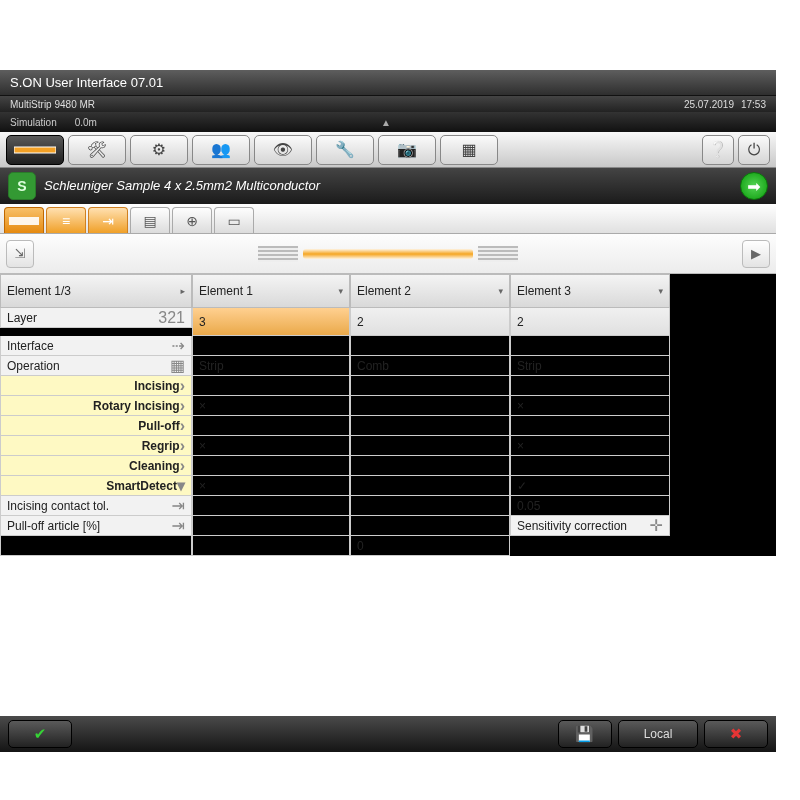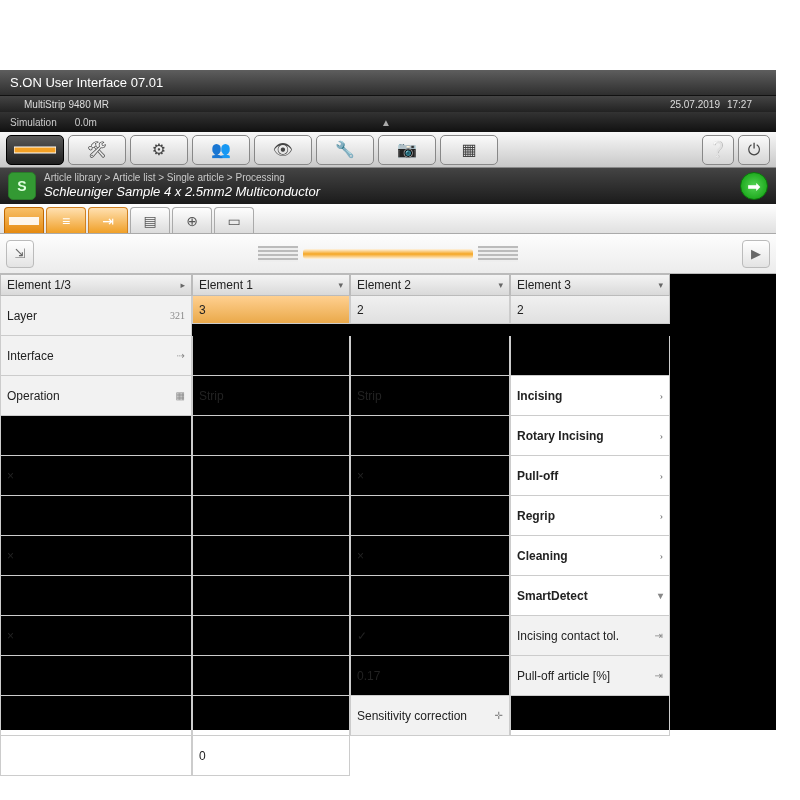--- a/index.html
+++ b/index.html
@@ -8,21 +8,21 @@
     position: absolute; top: 70px; left: 0; width: 776px; height: 660px;
     background: #000;
   }
   .titlebar {
     height: 26px; color: #fff; font-size: 13px; padding: 5px 10px;
     background: linear-gradient(#5e5e5e,#2e2e2e);
     border-bottom: 1px solid #111;
   }
   .status1 {
     height: 16px; background: linear-gradient(#444,#222); color: #ddd;
-    font-size: 10px; display: flex; align-items: center; padding: 0 24px;
+    font-size: 10px; display: flex; align-items: center; padding: 0 10px;
   }
   .status1 .sp { flex: 1; }
   .status2 {
     height: 20px; background: linear-gradient(#333,#111); color: #ccc;
     font-size: 10px; display: flex; align-items: center; padding: 0 10px; gap: 18px;
     position: relative;
   }
   .status2 .tri {
     position: absolute; left: 50%; transform: translateX(-50%);
     width: 14px; height: 10px; color: #aaa; font-size: 10px;
@@ -89,32 +89,32 @@
     background:repeating-linear-gradient(#bbb,#bbb 2px,#eee 2px,#eee 4px);
   }
   .cable::before{left:-45px;} .cable::after{right:-45px;}
 
   .grid {
     display:grid;
     grid-template-columns: 192px 158px 160px 160px;
     font-size:12px; color:#222;
   }
   .grid .hd {
-    background: linear-gradient(#f4f4f4,#d9d9d9); height:22px; border:1px solid #bbb;
+    background: linear-gradient(#f4f4f4,#d9d9d9); height:34px; border:1px solid #bbb;
     display:flex;align-items:center;padding:0 6px;justify-content:space-between;
   }
   .grid .hd .arr{font-size:9px;color:#666;}
   .grid .cell {
-    height:40px;border:1px solid #ccc;border-top:none;display:flex;align-items:center;
+    height:20px;border:1px solid #ccc;border-top:none;display:flex;align-items:center;
     padding:0 6px;justify-content:space-between;
   }
   .grid .cell.cat{background:#f2f2f2;}
-  .grid .cell.bold{font-weight:bold;background:#ffffff;}
+  .grid .cell.bold{font-weight:bold;background:#fef9c3;justify-content:flex-end;}
   .grid .cell.layer-hl{background:linear-gradient(#ffd090,#eaa94a);}
-  .grid .cell .ic{font-size:10px;color:#888;font-family:Liberation Serif, serif;}
+  .grid .cell .ic{font-size:16px;color:#888;}
   .whitearea { background:#fff; height:160px;}
 
   .footer {
     height:36px;background:linear-gradient(#4a4a4a,#141414);
     display:flex;align-items:center;padding:0 8px;gap:6px;
   }
   .fbtn{
     height:28px;border:1px solid #000;border-radius:5px;
     background:linear-gradient(#5a5a5a,#222);color:#ddd;
     display:flex;align-items:center;justify-content:center;font-size:15px;
@@ -131,21 +131,21 @@
 <div class="window">
 
   <div class="titlebar">
     <span>S.ON User Interface 07.01</span>
   </div>
 
   <div class="status1">
     <span>MultiStrip 9480 MR</span>
     <span class="sp"></span>
     <span style="margin-right:7px;">25.07.2019</span>
-    <span>17:27</span>
+    <span>17:53</span>
   </div>
 
   <div class="status2">
     <span>Simulation</span>
     <span>0.0m</span>
     <span class="tri">▲</span>
   </div>
 
   <div class="toolbar">
     <div class="tb-btn active">
@@ -161,21 +161,20 @@
     <div class="tb-btn">📷</div>
     <div class="tb-btn">▦</div>
     <div class="tb-spacer"></div>
     <div class="tb-btn sm">❔</div>
     <div class="tb-btn sm">⏻</div>
   </div>
 
   <div class="subheader">
     <div class="sicon">S</div>
     <div class="txt">
-      <div class="bc">Article library &gt; Article list &gt; Single article &gt; Processing</div>
       <div class="ti">Schleuniger Sample 4 x 2.5mm2 Multiconductor</div>
     </div>
     <div class="goarrow">➡</div>
   </div>
 
   <div class="tabs">
     <div class="tab active">
       <svg width="30" height="8">
           <rect width="30" height="8" fill="#fff" opacity="0.9"></rect>
         </svg>
@@ -225,20 +224,21 @@
         <span class="ic">⇢</span>
       </div>
       <div class="cell"></div>
       <div class="cell"></div>
       <div class="cell"></div>
       <div class="cell cat">
         <span>Operation</span>
         <span class="ic">▦</span>
       </div>
       <div class="cell">Strip</div>
+      <div class="cell">Comb</div>
       <div class="cell">Strip</div>
       <div class="cell bold">
         <span>Incising</span>
         <span class="ic">›</span>
       </div>
       <div class="cell"></div>
       <div class="cell"></div>
       <div class="cell"></div>
       <div class="cell bold">
         <span>Rotary Incising</span>
@@ -274,21 +274,21 @@
       </div>
       <div class="cell">×</div>
       <div class="cell"></div>
       <div class="cell">✓</div>
       <div class="cell cat">
         <span>Incising contact tol.</span>
         <span class="ic">⇥</span>
       </div>
       <div class="cell"></div>
       <div class="cell"></div>
-      <div class="cell">0.17</div>
+      <div class="cell">0.05</div>
       <div class="cell cat">
         <span>Pull-off article [%]</span>
         <span class="ic">⇥</span>
       </div>
       <div class="cell"></div>
       <div class="cell"></div>
       <div class="cell cat">
         <span>Sensitivity correction</span>
         <span class="ic">✛</span>
       </div>

